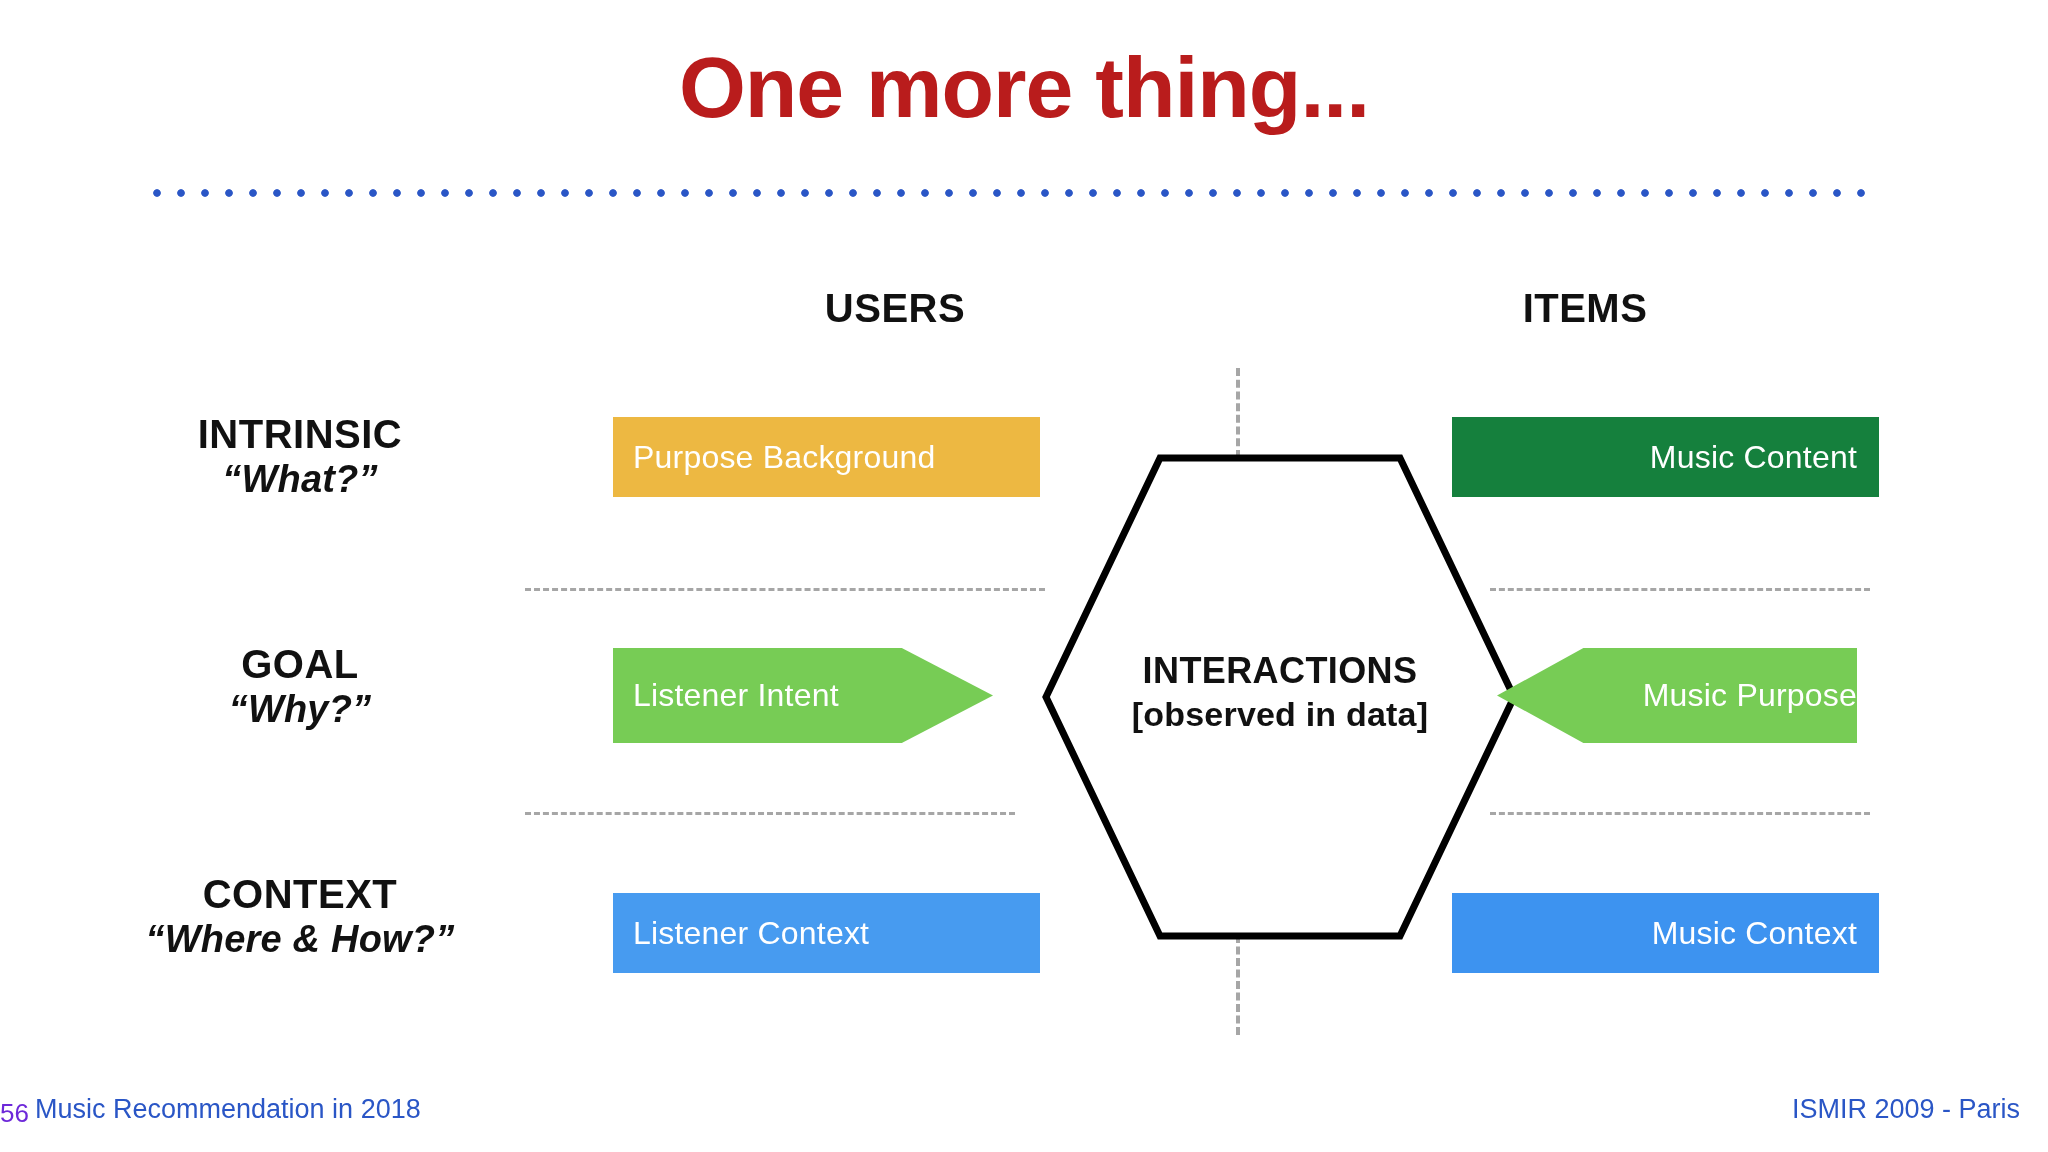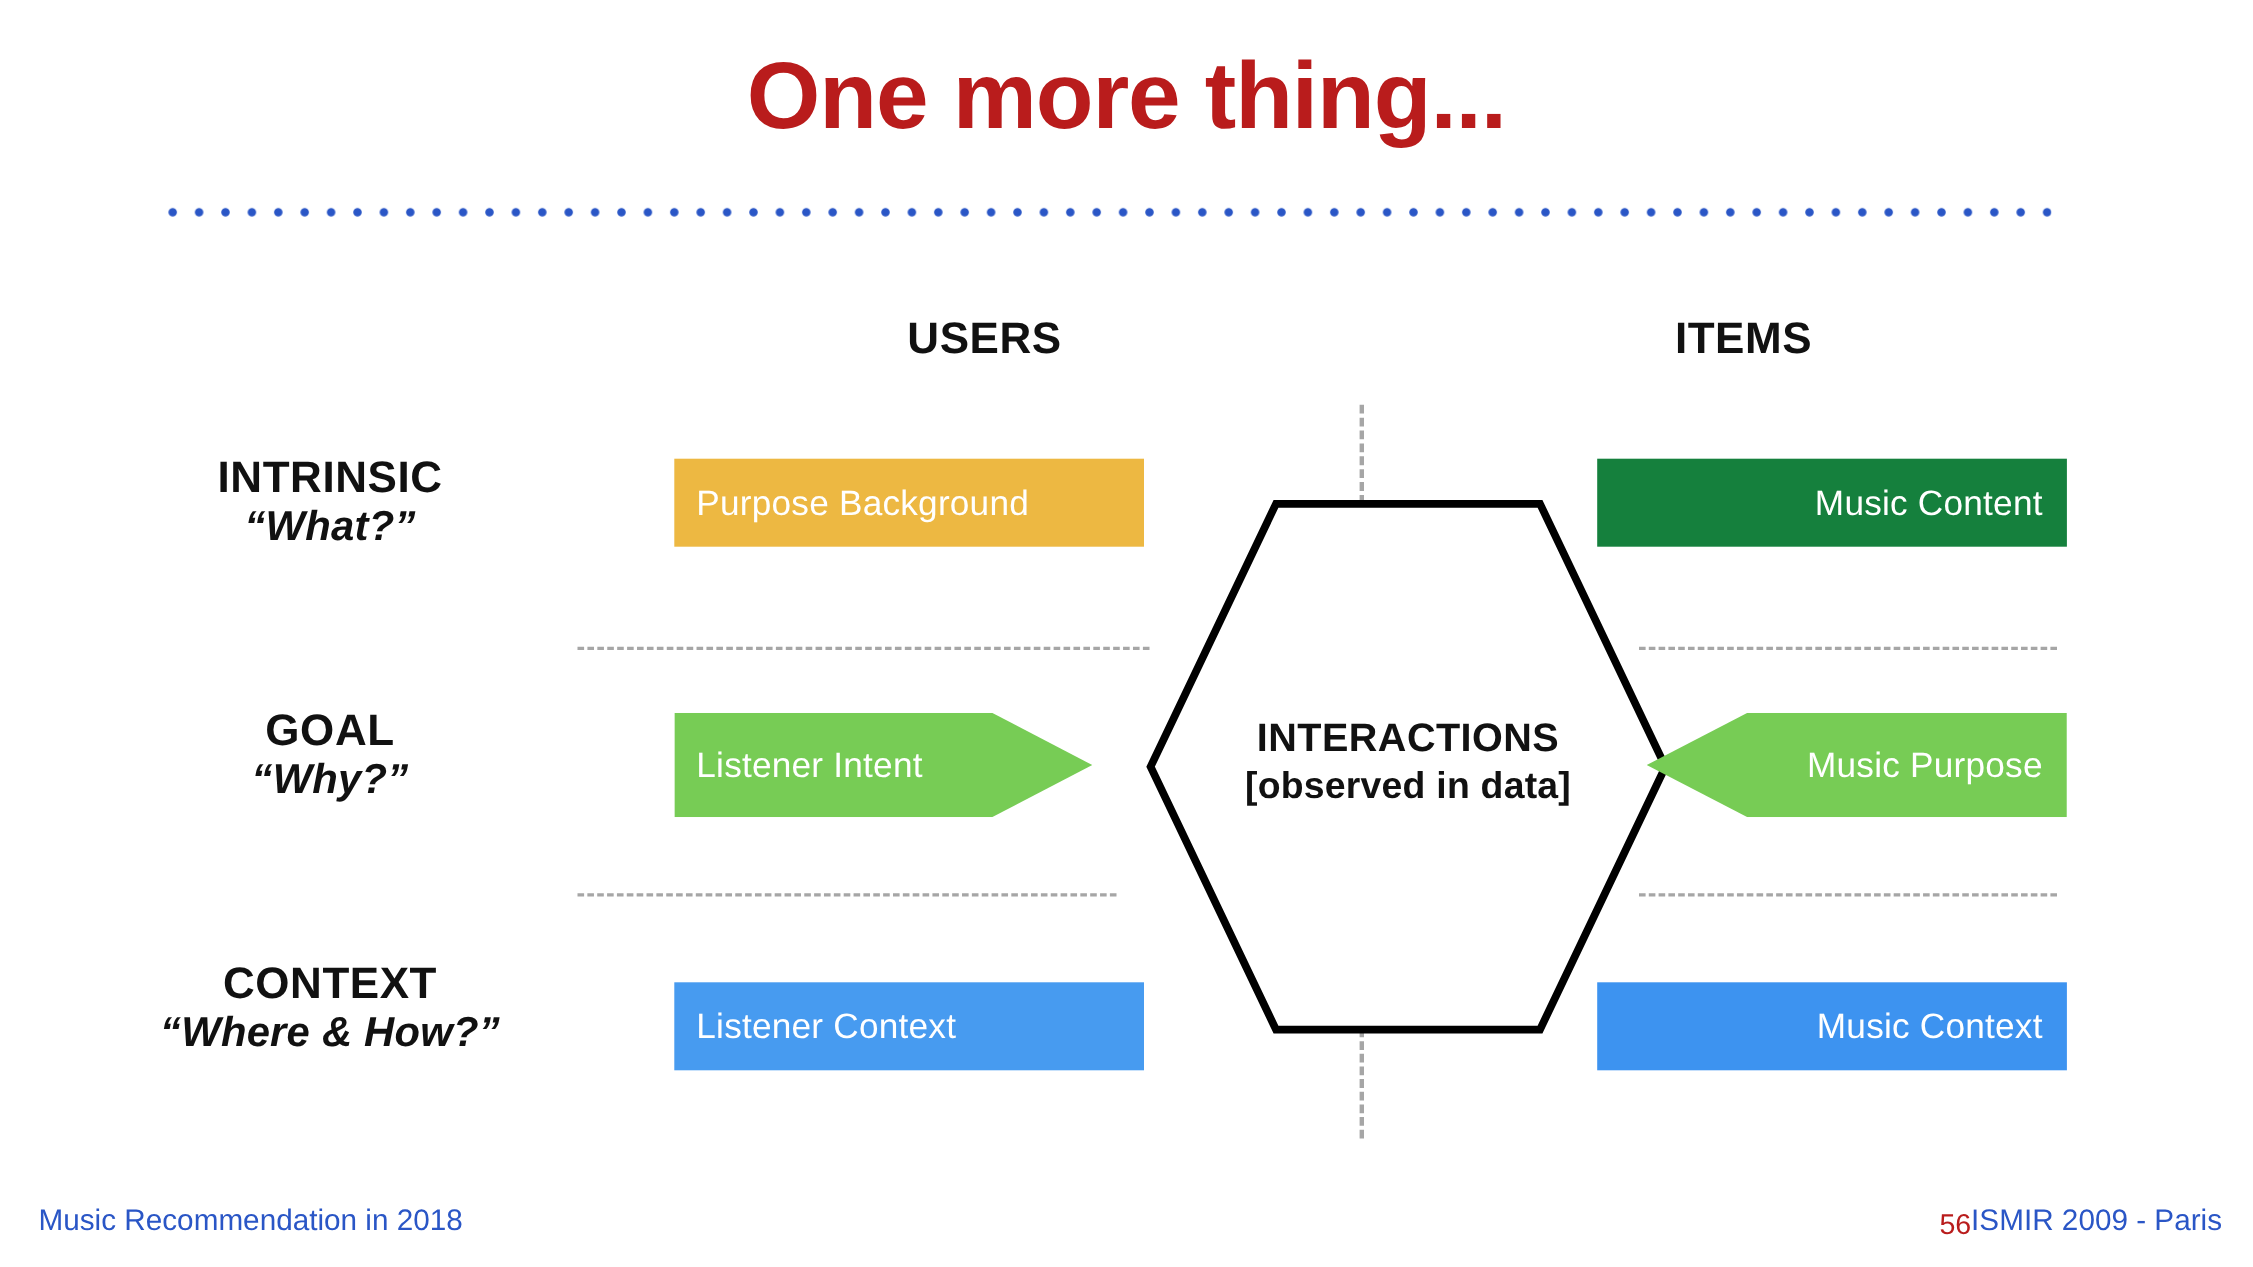--- a/index.html
+++ b/index.html
@@ -189,42 +189,41 @@
     background: #77cc55;
     clip-path: polygon(0 0, 76% 0, 100% 50%, 76% 100%, 0 100%);
     justify-content: flex-start;
     padding-left: 20px;
   }
   #block-music-purpose {
     left: 1497px; top: 648px; width: 360px; height: 95px;
     background: #77cc55;
     clip-path: polygon(24% 0, 100% 0, 100% 100%, 24% 100%, 0 50%);
     justify-content: flex-end;
-    padding-right: 22px;
   }
 
   
   .footer-text {
     position: absolute;
     top: 1094px;
     font-size: 27px;
     font-weight: 400;
     color: #2a56c6;
     white-space: nowrap;
   }
   #footer-left  { left: 35px; }
   #footer-right { right: 28px; }
   #footer-page {
     position: absolute;
     top: 1098px;
     left: 0;
     width: 1792px;
-    text-align: right;
+    text-align: left;
     font-size: 26px;
-    color: #b91c1c;
+    color: #6d28d9;
   }
 </style>
 </head>
 <body>
 
 <div id="slide-title">One more thing...</div>
 
 <div id="title-rule"></div>
 
 <div id="col-header-users" class="col-header">USERS</div>

